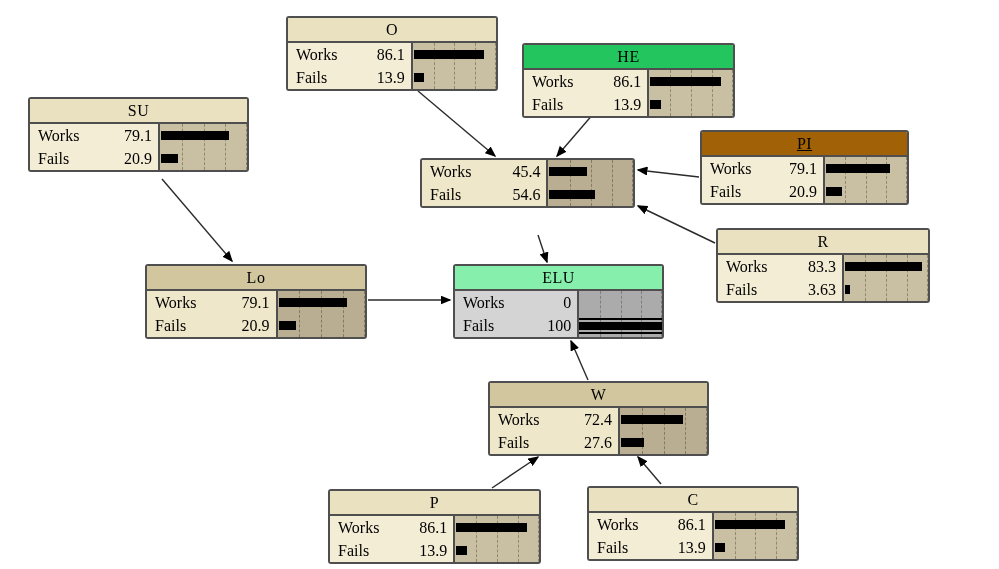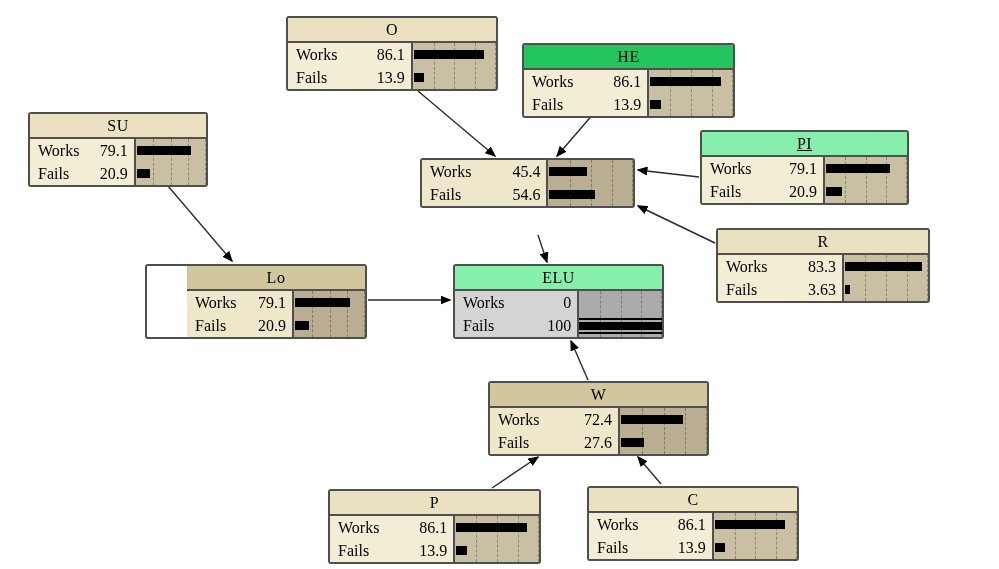--- a/index.html
+++ b/index.html
@@ -105,21 +105,21 @@
             <div class="gridline" style="left: calc(100% - 1px); border-color: rgb(143, 136, 112);"></div>
             <div class="bar-row">
               <div class="bar" style="width: calc(86.1% - 1px); background: rgb(0, 0, 0);"></div>
             </div>
             <div class="bar-row">
               <div class="bar" style="width: calc(13.9% - 1px); background: rgb(0, 0, 0);"></div>
             </div>
           </div>
         </div>
       </div>
-      <div class="node" style="left: 28px; top: 112px; width: 180px; border-color: rgb(79, 79, 79);">
+      <div class="node" style="left: 28px; top: 97px; width: 221px; border-color: rgb(79, 79, 79);">
         <div class="title" style="background: rgb(234, 225, 193); border-color: rgb(79, 79, 79);">SU</div>
         <div class="body">
           <div class="states" style="background: rgb(244, 237, 213);">
             <div class="srow">
               <span>Works</span>
               <span>79.1</span>
             </div>
             <div class="srow">
               <span>Fails</span>
               <span>20.9</span>
@@ -133,21 +133,21 @@
             <div class="bar-row">
               <div class="bar" style="width: calc(79.1% - 1px); background: rgb(0, 0, 0);"></div>
             </div>
             <div class="bar-row">
               <div class="bar" style="width: calc(20.9% - 1px); background: rgb(0, 0, 0);"></div>
             </div>
           </div>
         </div>
       </div>
       <div class="node" style="left: 700px; top: 130px; width: 209px; border-color: rgb(79, 79, 79);">
-        <div class="title" style="background: #86efac; border-color: rgb(79, 79, 79); text-decoration: underline;">PI</div>
+        <div class="title" style="background: #a16207; border-color: rgb(79, 79, 79); text-decoration: underline;">PI</div>
         <div class="body">
           <div class="states" style="background: rgb(244, 237, 213);">
             <div class="srow">
               <span>Works</span>
               <span>79.1</span>
             </div>
             <div class="srow">
               <span>Fails</span>
               <span>20.9</span>
             </div>
@@ -212,21 +212,21 @@
             <div class="gridline" style="left: calc(100% - 1px); border-color: rgb(143, 136, 112);"></div>
             <div class="bar-row">
               <div class="bar" style="width: calc(93% - 1px); background: rgb(0, 0, 0);"></div>
             </div>
             <div class="bar-row">
               <div class="bar" style="width: calc(6.96% - 1px); background: rgb(0, 0, 0);"></div>
             </div>
           </div>
         </div>
       </div>
-      <div class="node" style="left: 145px; top: 264px; width: 222px; border-color: rgb(79, 79, 79); padding-left: 40px;">
+      <div class="node" style="left: 145px; top: 264px; width: 222px; border-color: rgb(79, 79, 79);">
         <div class="title" style="background: rgb(209, 198, 158); border-color: rgb(79, 79, 79);">Lo</div>
         <div class="body">
           <div class="states" style="background: rgb(239, 231, 201);">
             <div class="srow">
               <span>Works</span>
               <span>79.1</span>
             </div>
             <div class="srow">
               <span>Fails</span>
               <span>20.9</span>

